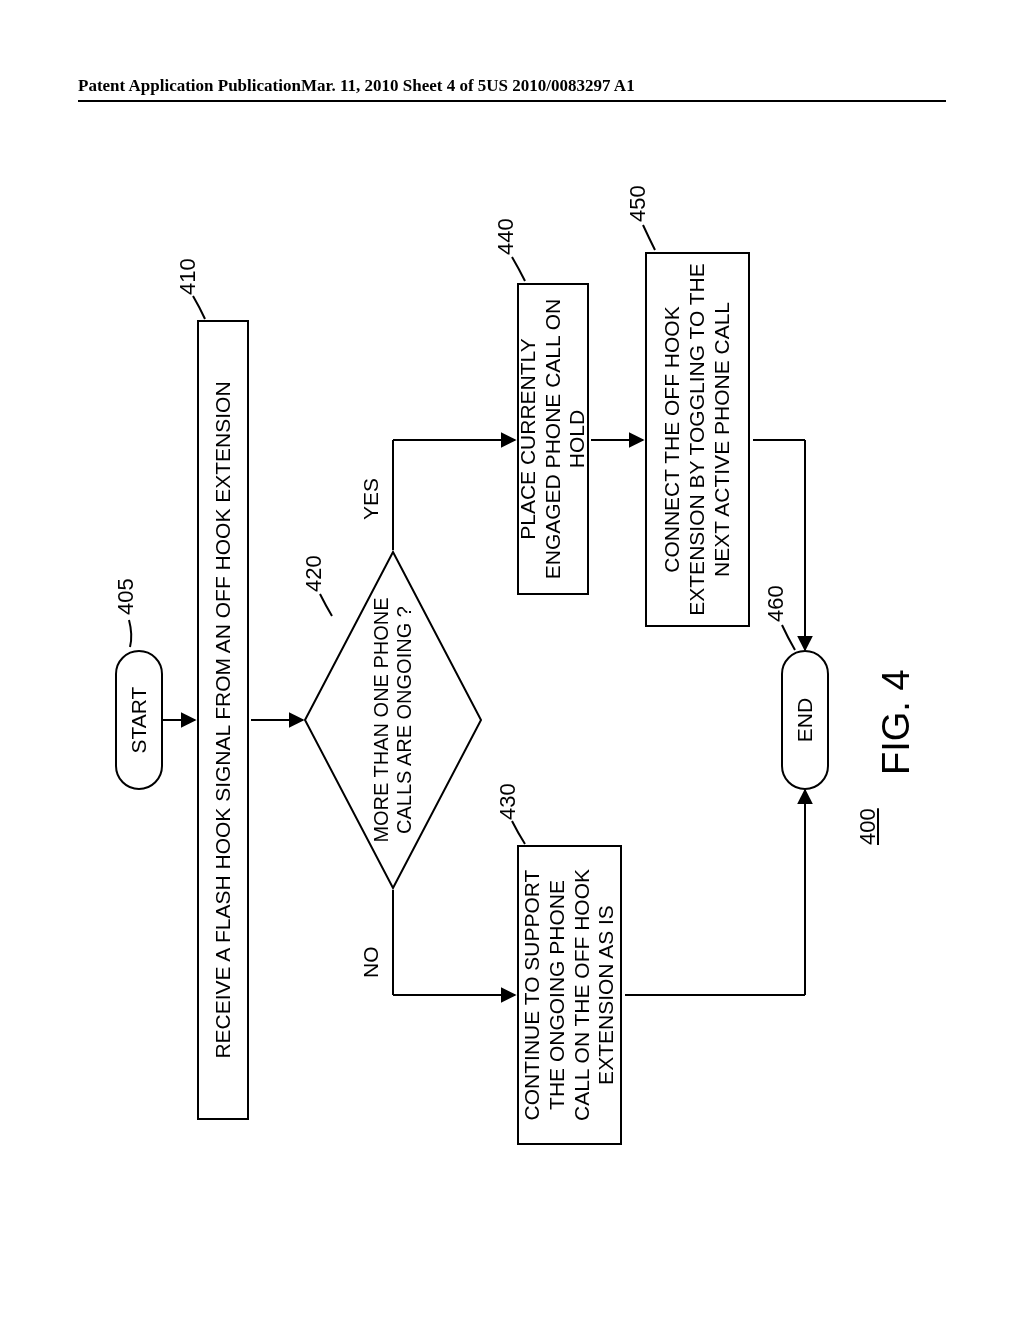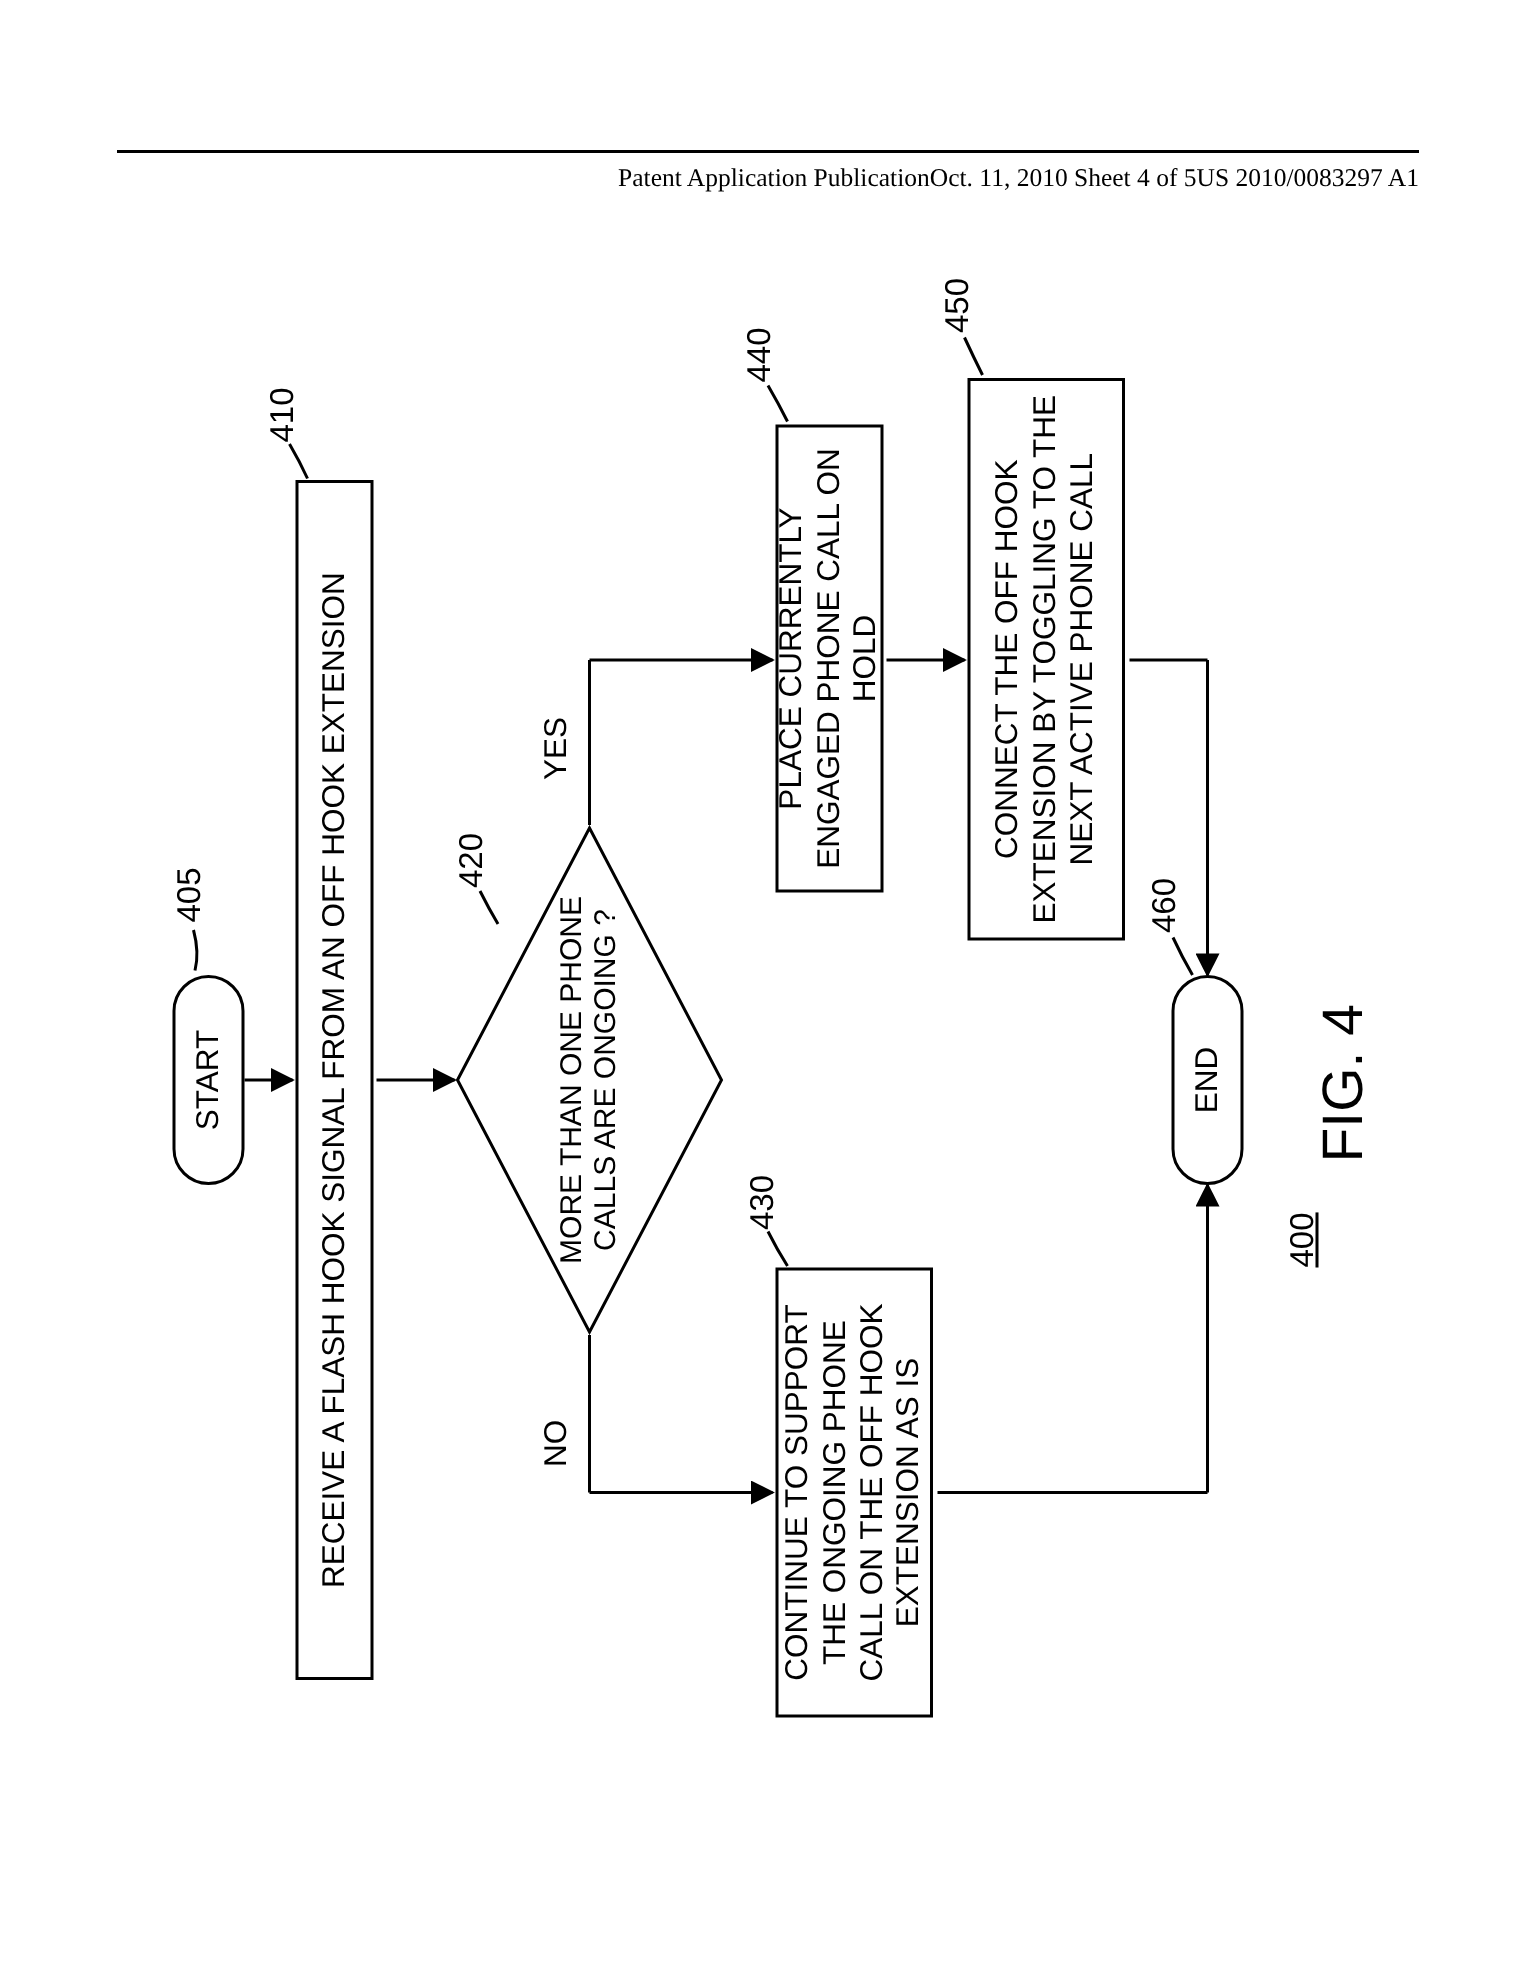--- a/index.html
+++ b/index.html
@@ -9,24 +9,23 @@
     background: #fff;
     font-family: "Times New Roman", Times, serif;
     position: relative;
   }
   .header {
     position: absolute;
     top: 76px;
     left: 78px;
     right: 78px;
     display: flex;
-    justify-content: flex-end;
+    justify-content: flex-start;
     font-size: 17px;
-    font-weight: normal;
-    margin-top: 33px;
+    font-weight: bold;
   }
   .ruleline {
     position: absolute;
     top: 100px;
     left: 78px;
     right: 78px;
     height: 2px;
     background: #000;
   }
   .figure {
@@ -109,21 +108,21 @@
     position: absolute;
     top:0; left:0; width:100%; height:100%;
     pointer-events:none;
   }
 </style>
 </head>
 <body>
 
 <div class="header">
   <span>Patent Application Publication</span>
-  <span>Oct. 11, 2010  Sheet 4 of 5</span>
+  <span>Mar. 11, 2010  Sheet 4 of 5</span>
   <span>US 2010/0083297 A1</span>
 </div>
 <div class="ruleline"></div>
 
 <div class="figure">
   <div class="diagram-wrap">
 
     <svg class="connectors" viewBox="0 0 1050 850">
       <defs>
         <marker id="arrow" viewBox="0 0 10 10" refX="9" refY="5" markerWidth="8" markerHeight="8" orient="auto-start-reverse">

